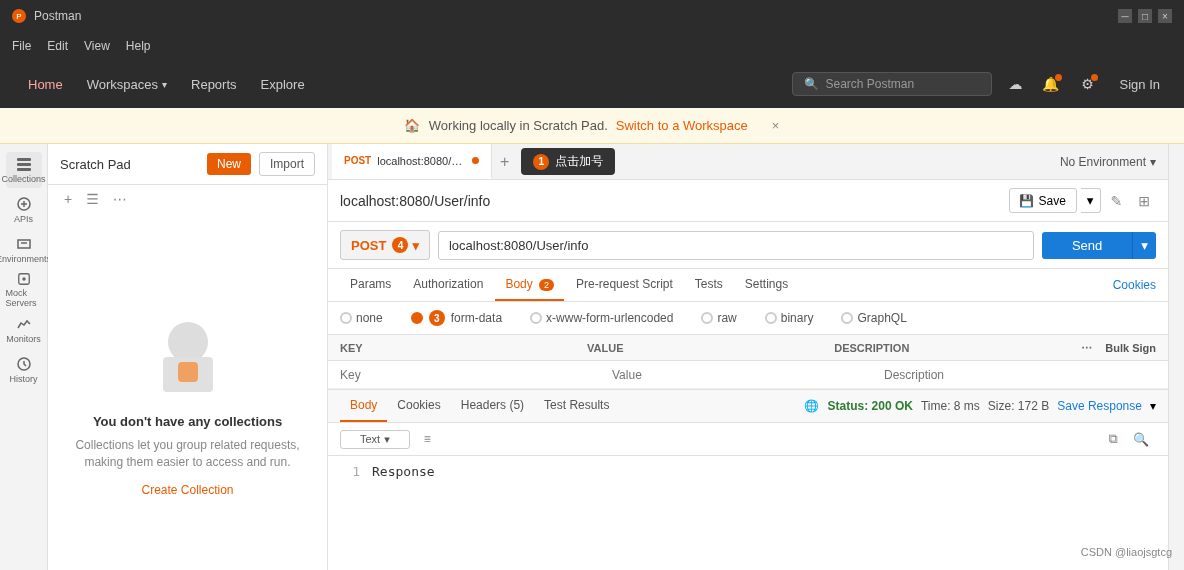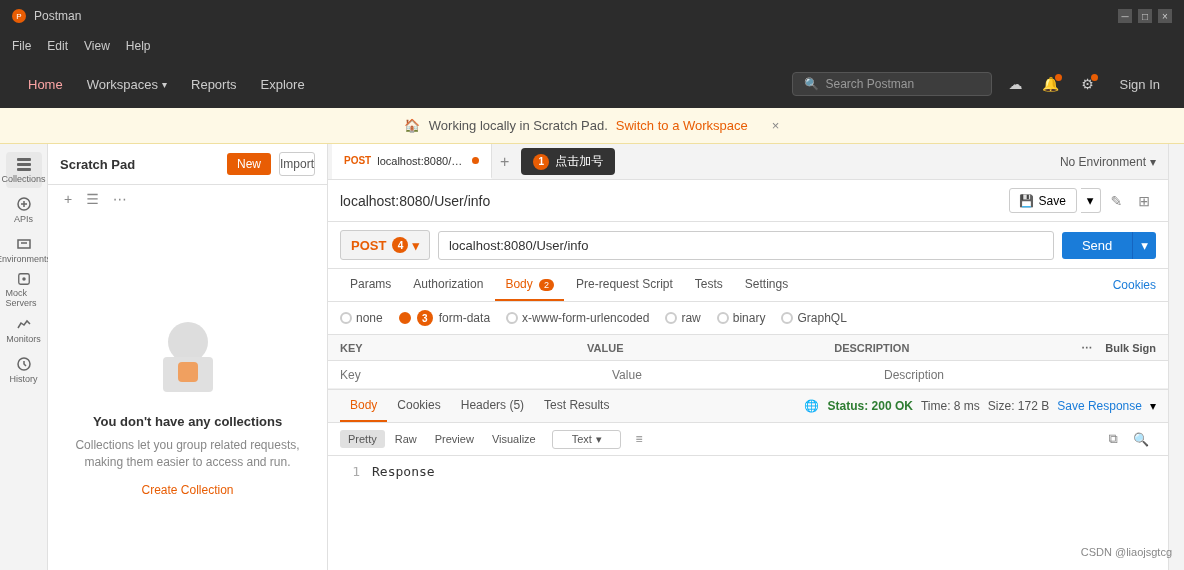--- a/index.html
+++ b/index.html
@@ -42,23 +42,23 @@
     
     .icon-sidebar { width: 48px; background: #f3f3f3; border-right: 1px solid #e0e0e0; display: flex; flex-direction: column; align-items: center; padding-top: 8px; gap: 4px; }
     .icon-sidebar-item { width: 36px; height: 36px; display: flex; flex-direction: column; align-items: center; justify-content: center; cursor: pointer; border-radius: 4px; gap: 2px; }
     .icon-sidebar-item.active { background: #e8e8e8; }
     .icon-sidebar-item svg { width: 16px; height: 16px; fill: #666; }
     .icon-label { font-size: 9px; color: #666; }
 
     
     .collections-panel { width: 280px; background: #fff; border-right: 1px solid #e0e0e0; display: flex; flex-direction: column; }
     .panel-header { display: flex; align-items: center; padding: 8px 12px; border-bottom: 1px solid #e0e0e0; gap: 8px; }
-    .panel-title { font-size: 13px; font-weight: 700; color: #333; flex: 1; }
+    .panel-title { font-size: 13px; font-weight: 400; color: #333; flex: 1; }
     .panel-btn { background: #e85d04; color: white; border: none; border-radius: 3px; padding: 4px 10px; font-size: 12px; cursor: pointer; }
-    .panel-import { background: transparent; color: #555; border: 1px solid #ccc; border-radius: 3px; padding: 4px 0; font-size: 12px; cursor: pointer; }
+    .panel-import { background: transparent; color: #555; border: 1px solid #ccc; border-radius: 3px; padding: 4px 10px; font-size: 12px; cursor: pointer; }
     .panel-empty { flex: 1; display: flex; flex-direction: column; align-items: center; justify-content: center; padding: 20px; }
     .panel-empty-title { font-size: 13px; font-weight: 600; color: #333; text-align: center; margin-bottom: 8px; }
     .panel-empty-desc { font-size: 12px; color: #888; text-align: center; line-height: 1.4; margin-bottom: 12px; }
     .create-link { color: #e85d04; font-size: 12px; cursor: pointer; text-decoration: none; font-weight: 500; }
     .panel-icons-row { display: flex; align-items: center; gap: 6px; padding: 4px 12px; }
     .panel-icon-btn { background: transparent; border: none; cursor: pointer; color: #888; font-size: 14px; padding: 2px 4px; }
 
     
     .main-content { flex: 1; display: flex; flex-direction: column; background: #fff; overflow: hidden; }
 
@@ -78,32 +78,32 @@
     .save-btn { background: transparent; border: 1px solid #ccc; border-radius: 3px; padding: 4px 10px; font-size: 12px; cursor: pointer; display: flex; align-items: center; gap: 4px; }
     .save-dropdown { background: transparent; border: 1px solid #ccc; border-left: none; border-radius: 0 3px 3px 0; padding: 4px 6px; cursor: pointer; }
     .icon-btns { display: flex; gap: 4px; }
     .icon-btn { background: transparent; border: none; cursor: pointer; color: #888; font-size: 14px; padding: 2px 6px; }
 
     
     .method-url-row { display: flex; align-items: center; padding: 8px 12px; gap: 8px; border-bottom: 1px solid #e0e0e0; }
     .method-select { background: #f3f3f3; border: 1px solid #ccc; border-radius: 3px; padding: 6px 10px; font-size: 13px; font-weight: 700; color: #e85d04; cursor: pointer; display: flex; align-items: center; gap: 4px; }
     .url-input { flex: 1; border: 1px solid #ccc; border-radius: 3px; padding: 6px 10px; font-size: 13px; color: #333; }
     .send-btn-group { display: flex; }
-    .send-btn { background: #1a7cd9; color: white; border: none; border-radius: 3px 0 0 3px; padding: 6px 20px; font-size: 13px; cursor: pointer; font-weight: 500; }
+    .send-btn { background: #1a7cd9; color: white; border: none; border-radius: 3px 0 0 3px; padding: 6px 30px; font-size: 13px; cursor: pointer; font-weight: 500; }
     .send-dropdown { background: #1a7cd9; color: white; border: none; border-radius: 0 3px 3px 0; padding: 6px 8px; cursor: pointer; border-left: 1px solid #1565c0; }
 
     
     .req-tabs { display: flex; align-items: center; padding: 0 12px; border-bottom: 1px solid #e0e0e0; gap: 2px; }
     .req-tab { padding: 8px 10px; font-size: 12px; cursor: pointer; color: #555; border-bottom: 2px solid transparent; }
     .req-tab.active { color: #e85d04; border-bottom: 2px solid #e85d04; font-weight: 500; }
     .req-tab-badge { background: #e85d04; color: white; border-radius: 8px; font-size: 9px; padding: 1px 5px; margin-left: 3px; }
     .cookies-link { margin-left: auto; color: #1a7cd9; font-size: 12px; cursor: pointer; }
 
     
-    .body-options { display: flex; align-items: center; padding: 8px 12px; gap: 16px; border-bottom: 1px solid #e0e0e0; }
+    .body-options { display: flex; align-items: center; padding: 8px 12px; gap: 28px; border-bottom: 1px solid #e0e0e0; }
     .radio-option { display: flex; align-items: center; gap: 4px; cursor: pointer; font-size: 12px; color: #555; }
     .radio-btn { width: 12px; height: 12px; border-radius: 50%; border: 2px solid #ccc; }
     .radio-btn.checked { border-color: #e85d04; background: #e85d04; }
     .params-header { display: flex; padding: 6px 12px; background: #f8f8f8; border-bottom: 1px solid #e0e0e0; font-size: 11px; font-weight: 600; color: #666; gap: 0; align-items: center; }
     .col-key { flex: 1; }
     .col-value { flex: 1; }
     .col-desc { flex: 1; }
     .bulk-edit-btn { margin-left: auto; color: #555; font-size: 11px; cursor: pointer; font-weight: 600; }
     .params-row { display: flex; padding: 6px 12px; border-bottom: 1px solid #f0f0f0; gap: 0; align-items: center; }
     .params-cell { flex: 1; }
@@ -389,26 +389,20 @@
         <span>🌐</span>
         <span class="status-ok">Status: 200 OK</span>
         <span class="resp-meta">Time: 8 ms</span>
         <span class="resp-meta">Size: 172 B</span>
         <span class="save-response-btn">Save Response</span>
         <span>▾</span>
       </div>
     </div>
 
     <div class="resp-body-bar">
-      <div class="resp-format-tabs">
-        <span class="resp-format-tab active">Pretty</span>
-        <span class="resp-format-tab">Raw</span>
-        <span class="resp-format-tab">Preview</span>
-        <span class="resp-format-tab">Visualize</span>
-      </div>
       <div class="resp-text-select">
         <span>Text</span>
         <span>▾</span>
       </div>
       <button class="resp-wrap-btn">≡</button>
       <div class="resp-body-icons">
         <button class="resp-body-icon">⧉</button>
         <button class="resp-body-icon">🔍</button>
       </div>
     </div>

